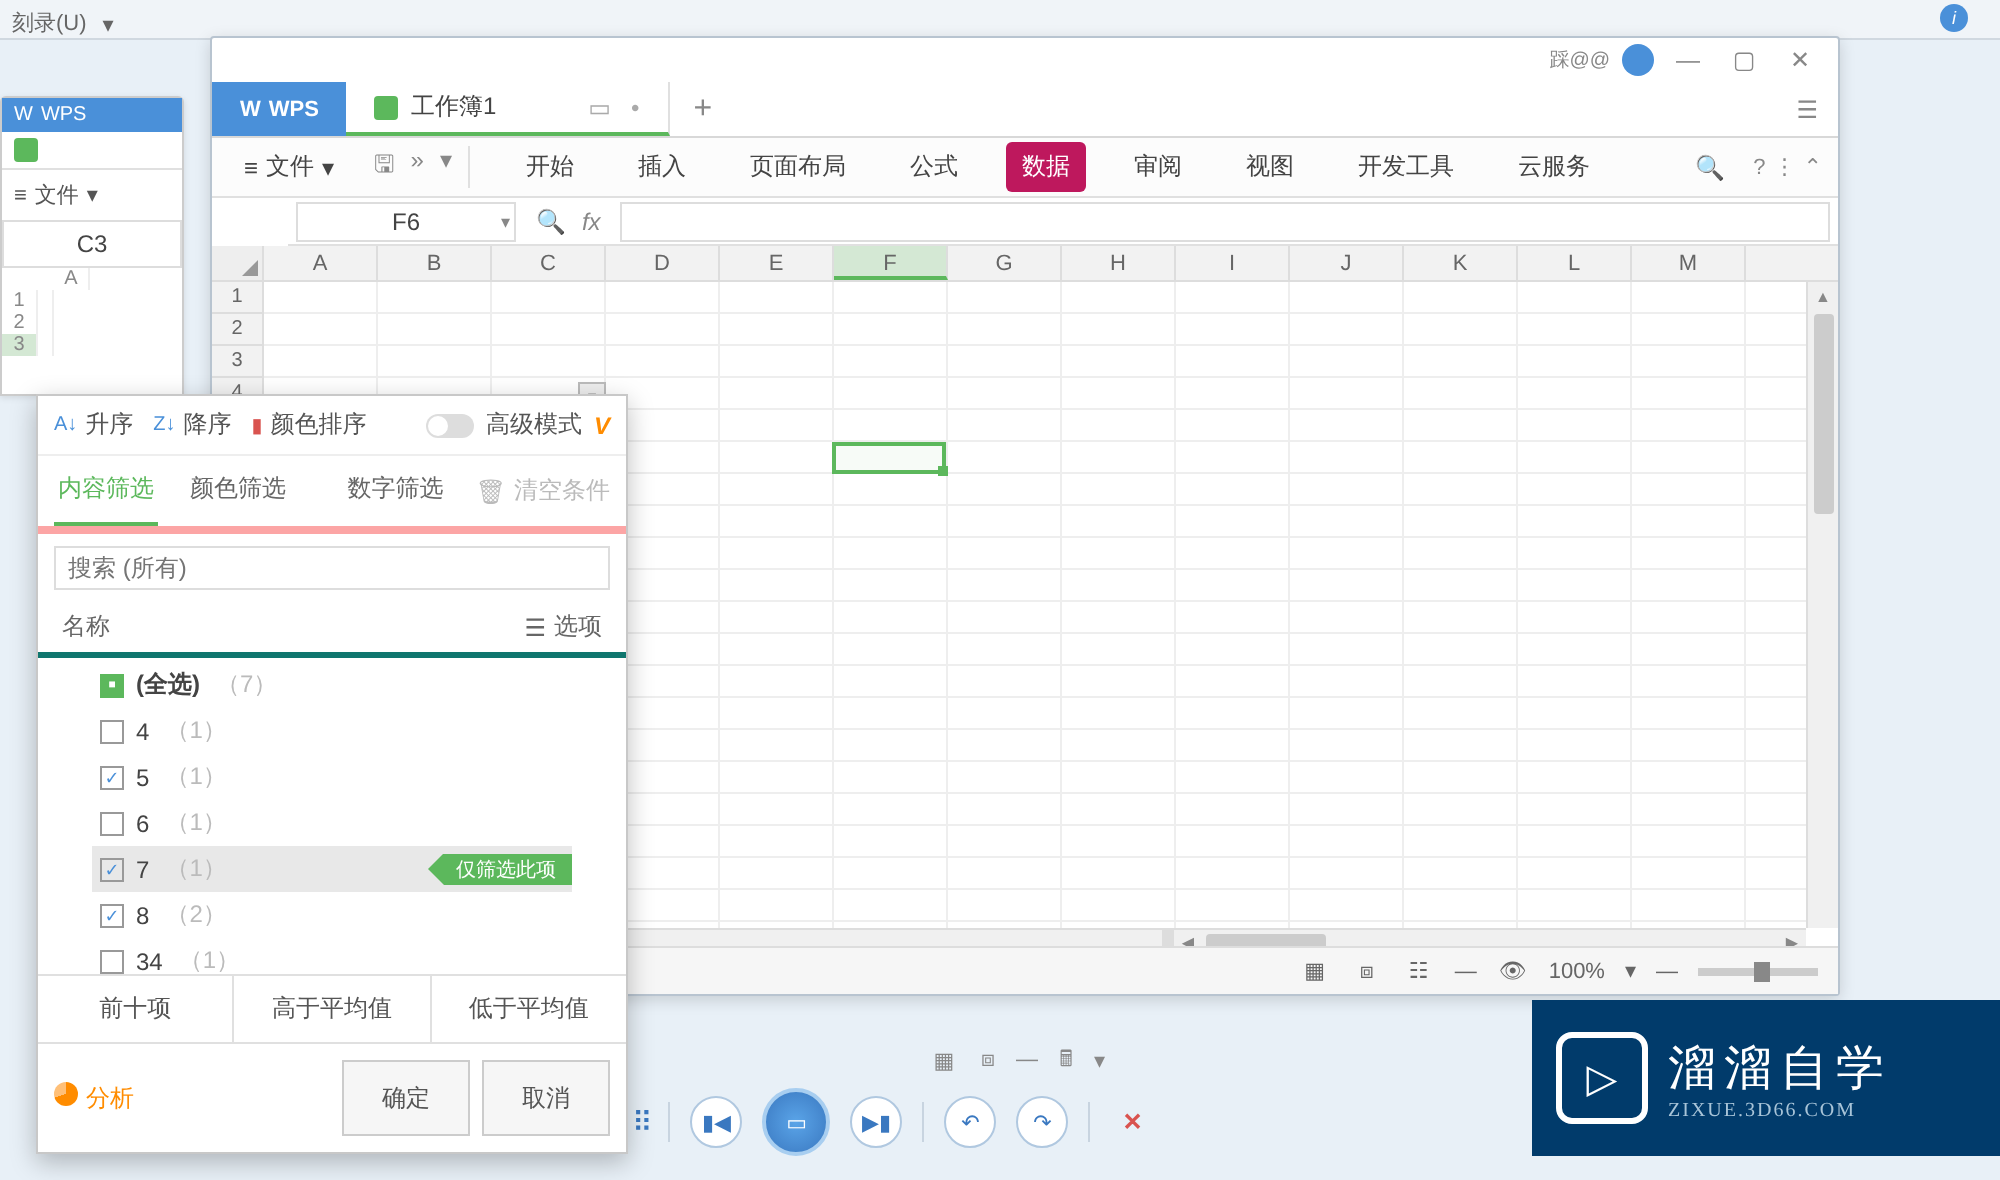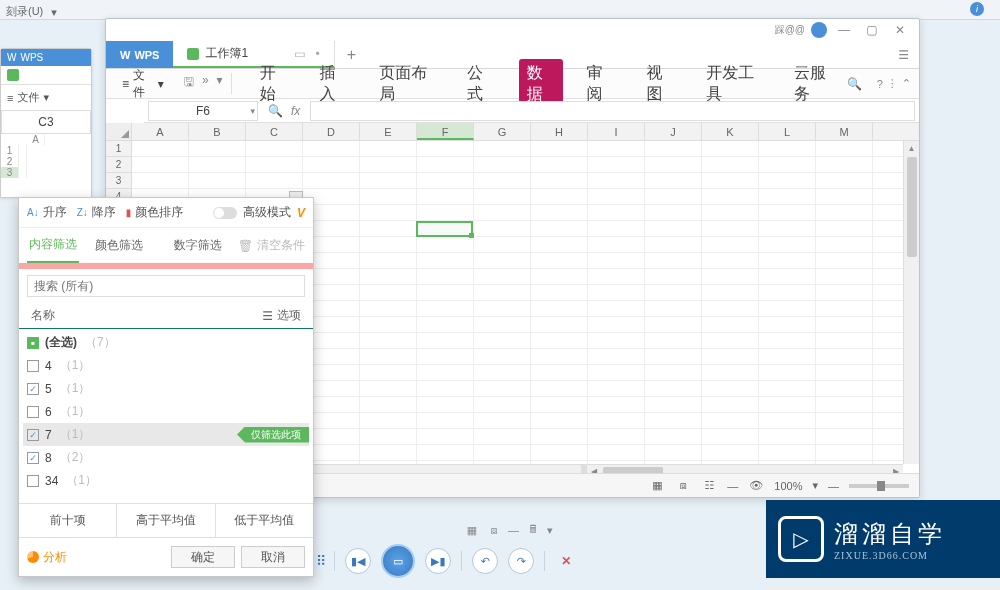--- a/index.html
+++ b/index.html
@@ -32,21 +32,21 @@
     .doc-tab { display: flex; align-items: center; padding: 0 14px; gap: 6px; border-right: 1px solid #e0e0e0; border-bottom: 2px solid #5cb85c; }
     .doc-tab .doc-icon { width: 12px; height: 12px; background: #5cb85c; border-radius: 2px; }
     .doc-tab .tab-actions { margin-left: 40px; display: flex; gap: 10px; color: #aaa; }
     .new-tab { display: flex; align-items: center; padding: 0 12px; color: #888; cursor: pointer; font-size: 16px; }
     .tabs-row .menu-icon { margin-left: auto; padding: 0 10px; display: flex; align-items: center; color: #888; }
 
     .ribbon { height: 30px; display: flex; align-items: center; padding: 0 8px; gap: 4px; border-bottom: 1px solid #e0e0e0; background: #fcfcfc; }
     .ribbon .file-menu { display: flex; align-items: center; gap: 4px; padding: 2px 8px; font-size: 12px; }
     .ribbon .ribbon-icons { display: flex; gap: 8px; color: #888; padding: 0 8px; border-right: 1px solid #e0e0e0; }
     .ribbon .ribbon-tabs { display: flex; gap: 16px; margin-left: 16px; }
-    .ribbon .ribbon-tab { padding: 4px 8px; cursor: pointer; font-size: 16px; }
+    .ribbon .ribbon-tab { padding: 4px 8px; cursor: pointer; font-size: 12px; }
     .ribbon .ribbon-tab.active { background: #be185d; color: #fff; border-radius: 3px; }
     .ribbon .search-area { margin-left: auto; display: flex; align-items: center; gap: 4px; color: #888; font-size: 11px; }
     .ribbon .search-area .srch-icon { font-size: 12px; }
 
     .formula-bar { height: 24px; display: flex; align-items: center; border-bottom: 1px solid #e0e0e0; padding: 2px 4px; gap: 2px; margin-left: 38px; }
     .name-box { width: 110px; height: 20px; border: 1px solid #ddd; display: flex; align-items: center; justify-content: center; font-size: 12px; position: relative; }
     .name-box .dd { position: absolute; right: 2px; color: #888; font-size: 9px; }
     .fx-area { display: flex; align-items: center; gap: 8px; padding: 0 8px; color: #888; }
     .fx-input { flex: 1; height: 20px; border: 1px solid #ddd; background: #fff; }
 
@@ -84,51 +84,51 @@
     
     .filter-panel { position: absolute; top: 197px; left: 18px; width: 296px; height: 380px; background: #fff; border: 1px solid #c8c8c8; box-shadow: 0 4px 12px rgba(0,0,0,0.25); z-index: 50; display: flex; flex-direction: column; font-size: 12px; }
     .fp-sort-row { display: flex; align-items: center; padding: 6px 8px; gap: 10px; border-bottom: 1px solid #eee; }
     .fp-sort-btn { display: flex; align-items: center; gap: 4px; color: #555; cursor: pointer; }
     .fp-sort-btn .srt-icon { font-size: 10px; color: #4a90d9; }
     .fp-adv-mode { margin-left: auto; display: flex; align-items: center; gap: 6px; color: #555; }
     .fp-toggle { width: 24px; height: 12px; border-radius: 6px; background: #ddd; position: relative; }
     .fp-toggle::after { content: ""; position: absolute; left: 1px; top: 1px; width: 10px; height: 10px; border-radius: 50%; background: #fff; }
     .fp-v-badge { color: #ff8c00; font-weight: bold; font-style: italic; }
 
-    .fp-filter-tabs { display: flex; align-items: center; padding: 0 8px; gap: 14px; border-bottom: 6px solid #fca5a5; }
+    .fp-filter-tabs { display: flex; padding: 0 8px; gap: 14px; border-bottom: 4px solid #fca5a5; }
     .fp-ftab { padding: 8px 2px; color: #666; cursor: pointer; }
     .fp-ftab.active { color: #5cb85c; border-bottom: 2px solid #5cb85c; }
     .fp-ftab.right { margin-left: auto; }
     .fp-clear { display: flex; align-items: center; gap: 4px; color: #bbb; }
 
     .fp-search { padding: 6px 8px; }
     .fp-search input { width: 100%; height: 22px; border: 1px solid #ddd; padding: 0 6px; font-size: 12px; color: #888; }
 
     .fp-list-header { display: flex; align-items: center; padding: 4px 12px; color: #666; }
     .fp-list-header .opts { margin-left: auto; display: flex; align-items: center; gap: 4px; }
-    .fp-list { flex: 1; padding: 2px 4px; overflow: auto; border-top: 1px solid #0f766e; }
+    .fp-list { flex: 1; padding: 2px 27px; overflow: auto; border-top: 3px solid #0f766e; }
     .fp-item { display: flex; align-items: center; padding: 3px 4px; gap: 6px; position: relative; }
     .fp-item.hl { background: #e8e8e8; }
     .fp-chk { width: 12px; height: 12px; border: 1px solid #999; display: flex; align-items: center; justify-content: center; font-size: 9px; }
     .fp-chk.checked-all { background: #5cb85c; border-color: #5cb85c; }
     .fp-chk.checked-all::after { content: "■"; color: #fff; font-size: 6px; }
     .fp-chk.checked { color: #4a90d9; }
     .fp-chk.checked::after { content: "✓"; }
     .fp-item .cnt { color: #bbb; margin-left: 2px; }
     .fp-only-tag { position: absolute; right: 0; background: #5cb85c; color: #fff; font-size: 10px; padding: 1px 8px 1px 14px; clip-path: polygon(8px 0, 100% 0, 100% 100%, 8px 100%, 0 50%); }
 
     .fp-stat-row { display: flex; border-top: 1px solid #e0e0e0; }
     .fp-stat-btn { flex: 1; text-align: center; padding: 8px 0; color: #555; border-right: 1px solid #e0e0e0; cursor: pointer; }
     .fp-stat-btn:last-child { border-right: none; }
 
     .fp-bottom { display: flex; align-items: center; padding: 8px; gap: 8px; border-top: 1px solid #e0e0e0; }
-    .fp-analyze { display: flex; align-items: center; gap: 4px; color: #ff8c00; }
+    .fp-analyze { display: flex; gap: 4px; color: #ff8c00; }
     .fp-analyze .pie { width: 12px; height: 12px; border-radius: 50%; background: conic-gradient(#ff8c00 0 70%, #ffc078 70% 100%); }
     .fp-ok-cancel { margin-left: auto; display: flex; gap: 6px; }
-    .fp-btn { width: 64px; height: 22px; border: 1px solid #ccc; background: #f6f6f6; display: flex; align-items: center; justify-content: center; cursor: pointer; color: #555; }
+    .fp-btn { width: 64px; height: 38px; border: 1px solid #ccc; background: #f6f6f6; display: flex; align-items: center; justify-content: center; cursor: pointer; color: #555; }
 
     
     .player-bar { position: absolute; bottom: 12px; left: 316px; display: flex; align-items: center; gap: 10px; }
     .player-btn { width: 26px; height: 26px; border-radius: 50%; border: 1px solid #b0c8e0; background: #fff; display: flex; align-items: center; justify-content: center; color: #3a78c0; font-size: 11px; }
     .player-btn.main { width: 34px; height: 34px; background: radial-gradient(circle, #5aa4e8, #3a78c0); color: #fff; border: 2px solid #a8cef0; }
     .player-sep { width: 1px; height: 20px; background: #c8d4e0; }
     .player-x { color: #d9534f; font-weight: bold; padding: 0 6px; }
     .player-grip { color: #3a78c0; font-size: 14px; letter-spacing: -2px; }
 
     

